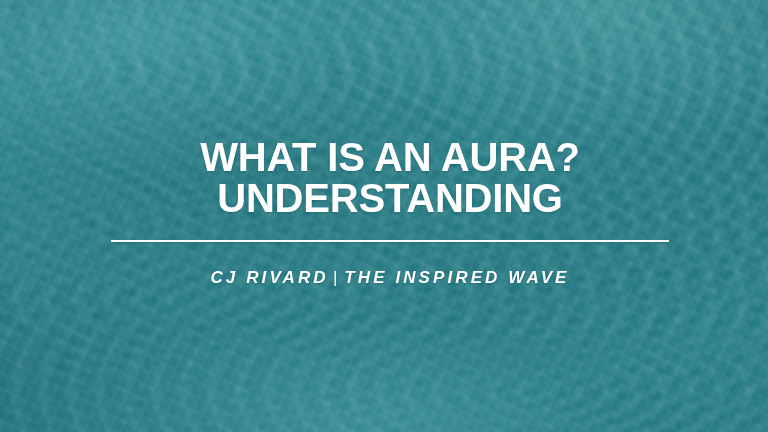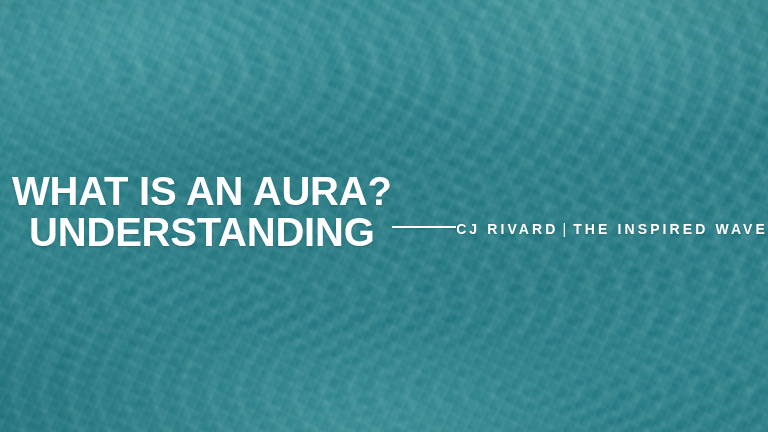--- a/index.html
+++ b/index.html
@@ -79,21 +79,21 @@
     background:
       radial-gradient(120% 110% at 50% 46%, rgba(0,0,0,0) 44%, rgba(4,52,62,0.20) 100%);
   }
 
   
   .content {
     position: absolute;
     inset: 0;
     z-index: 3;
     display: flex;
-    flex-direction: row;
+    flex-direction: column;
     align-items: center;
     justify-content: center;
     padding-left: 12px;
   }
 
   .title-block {
     width: 100%;
     text-align: center;
     margin-top: -8px;
   }
@@ -118,27 +118,28 @@
     margin: 21px auto 0 auto;
     opacity: 0.97;
     box-shadow: 0 1px 2px rgba(6,58,68,0.25);
   }
 
   .subtitle {
     margin-top: 26px;
     color: #ffffff;
     font-family: "Liberation Sans", sans-serif;
     font-weight: 700;
-    font-size: 14px;
+    font-size: 17px;
     line-height: 20px;
     letter-spacing: 3.1px;
     text-transform: uppercase;
     white-space: nowrap;
     text-align: center;
     text-shadow: 0 1px 2px rgba(6,58,68,0.28);
+    font-style: italic;
   }
 
   .subtitle .sep {
     padding: 0 4px;
     font-weight: 400;
   }
 </style>
 </head>
 <body>
 

